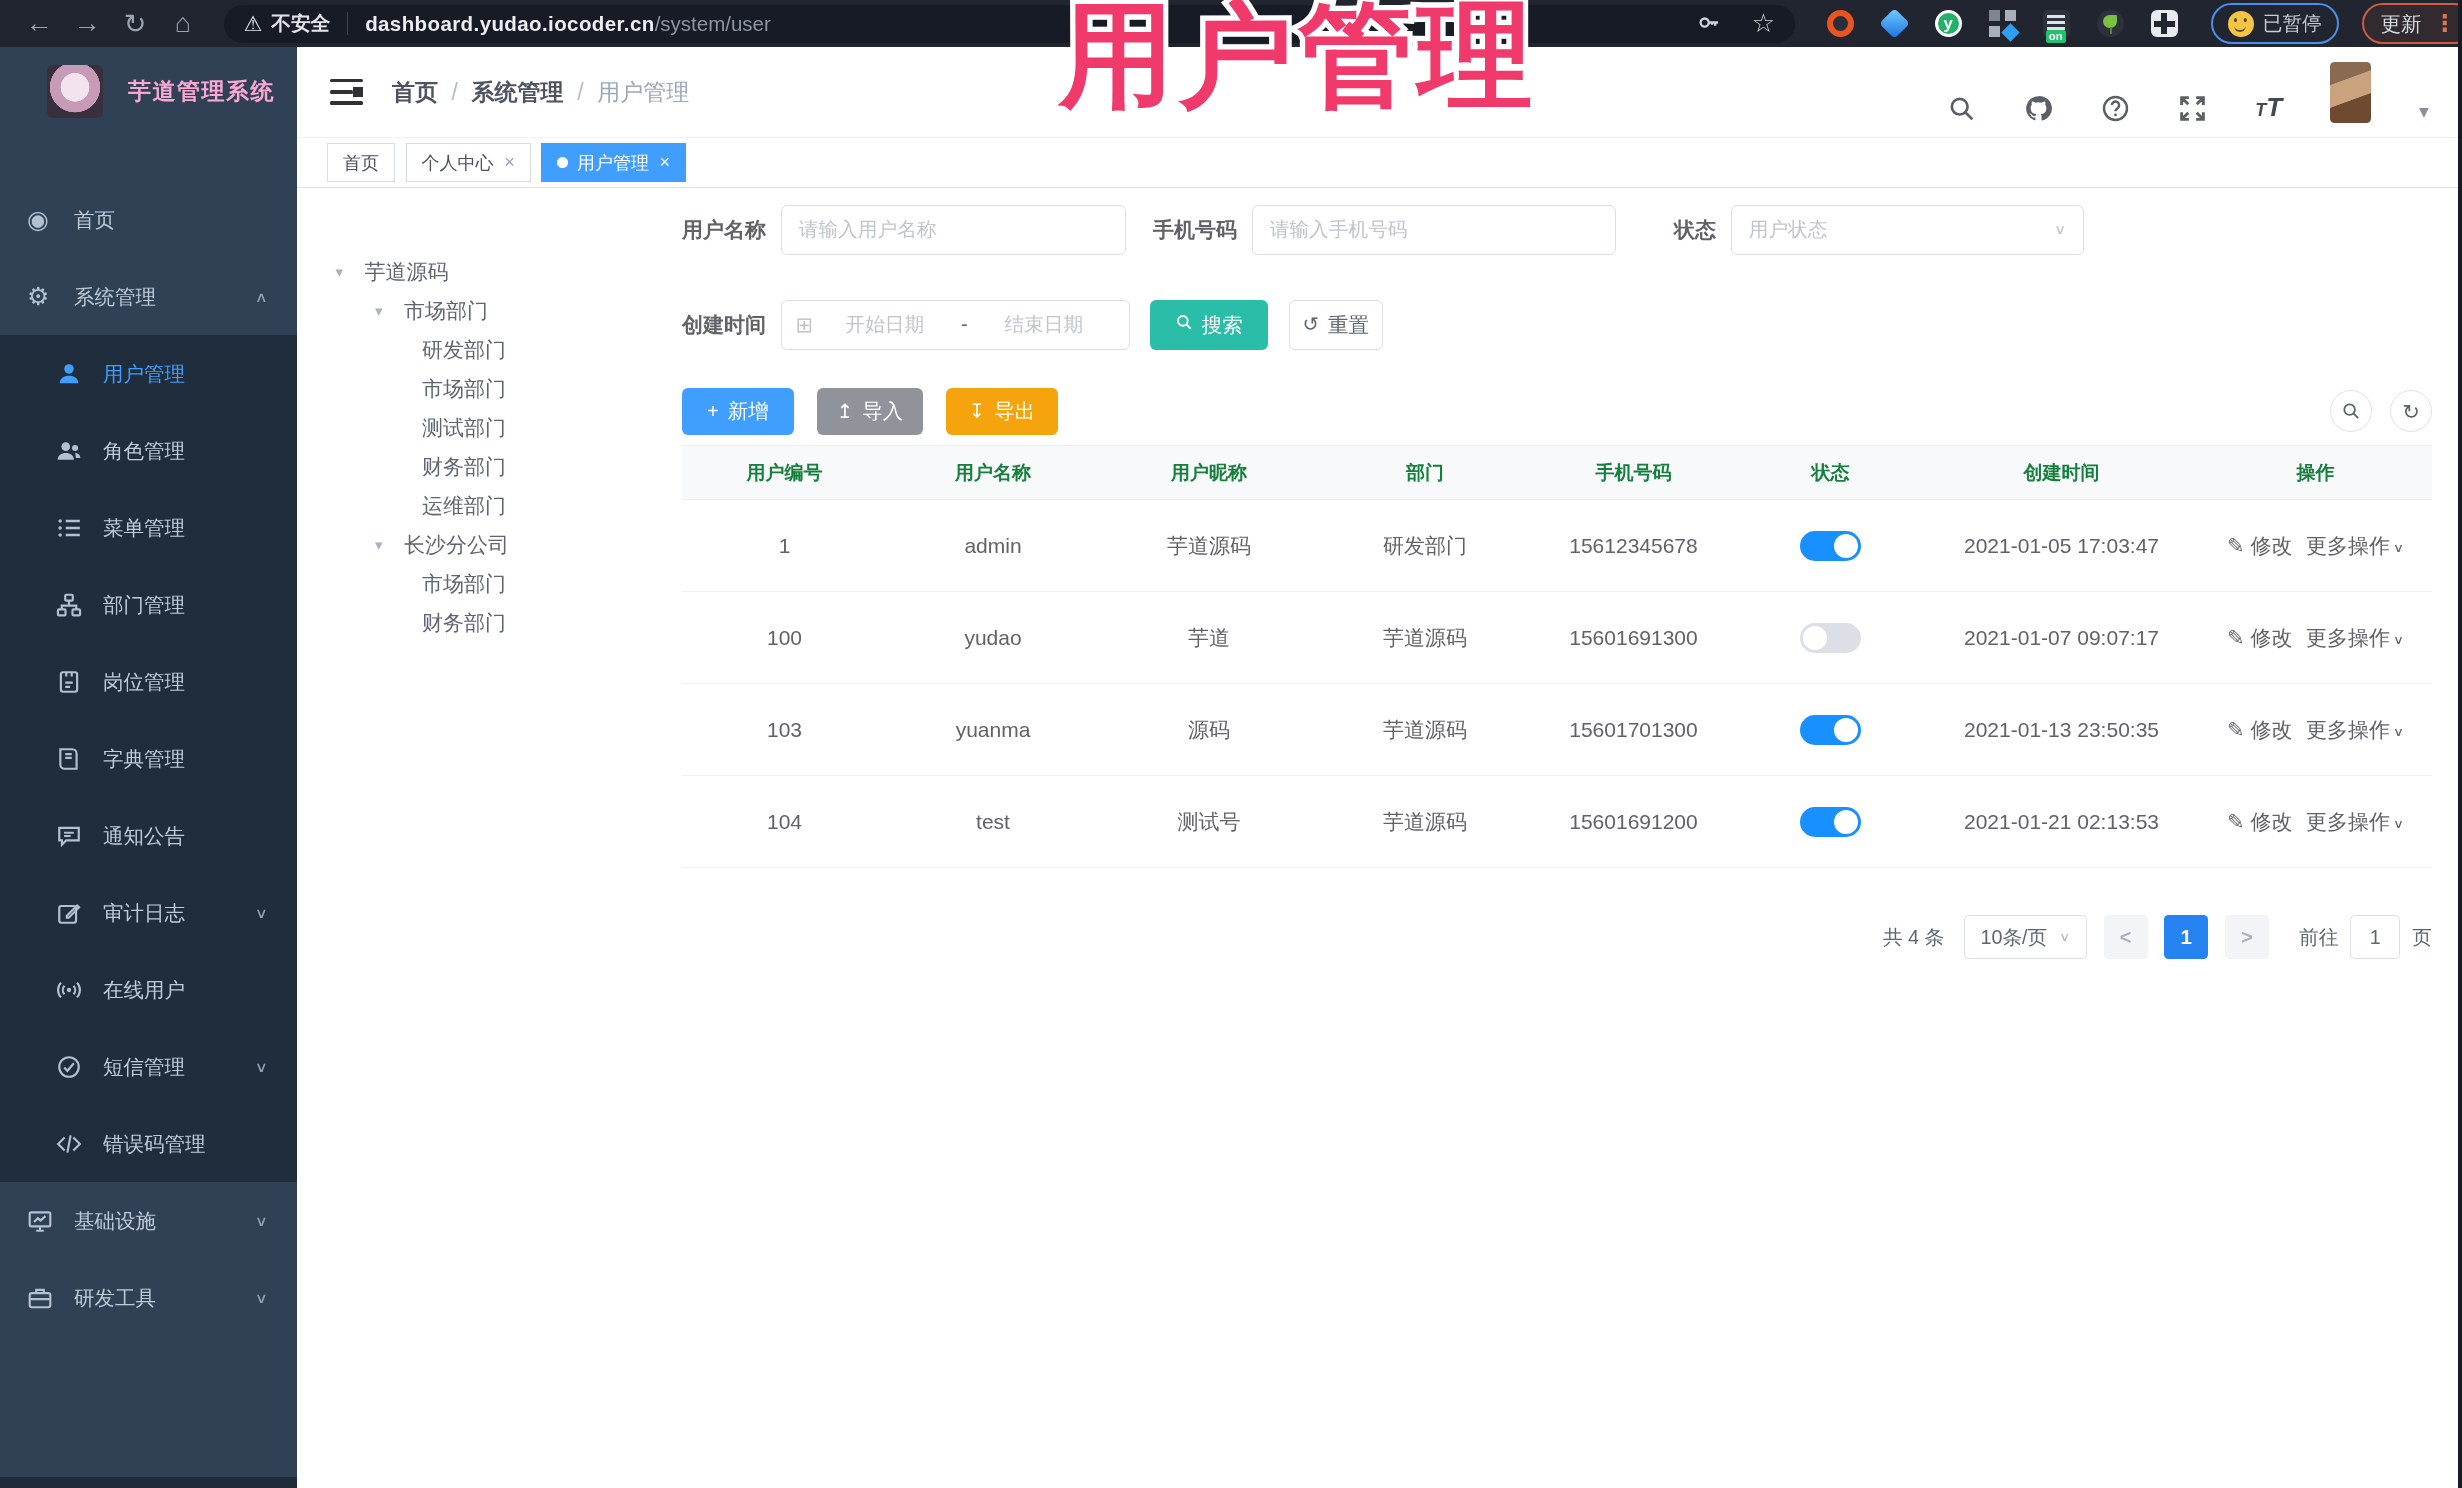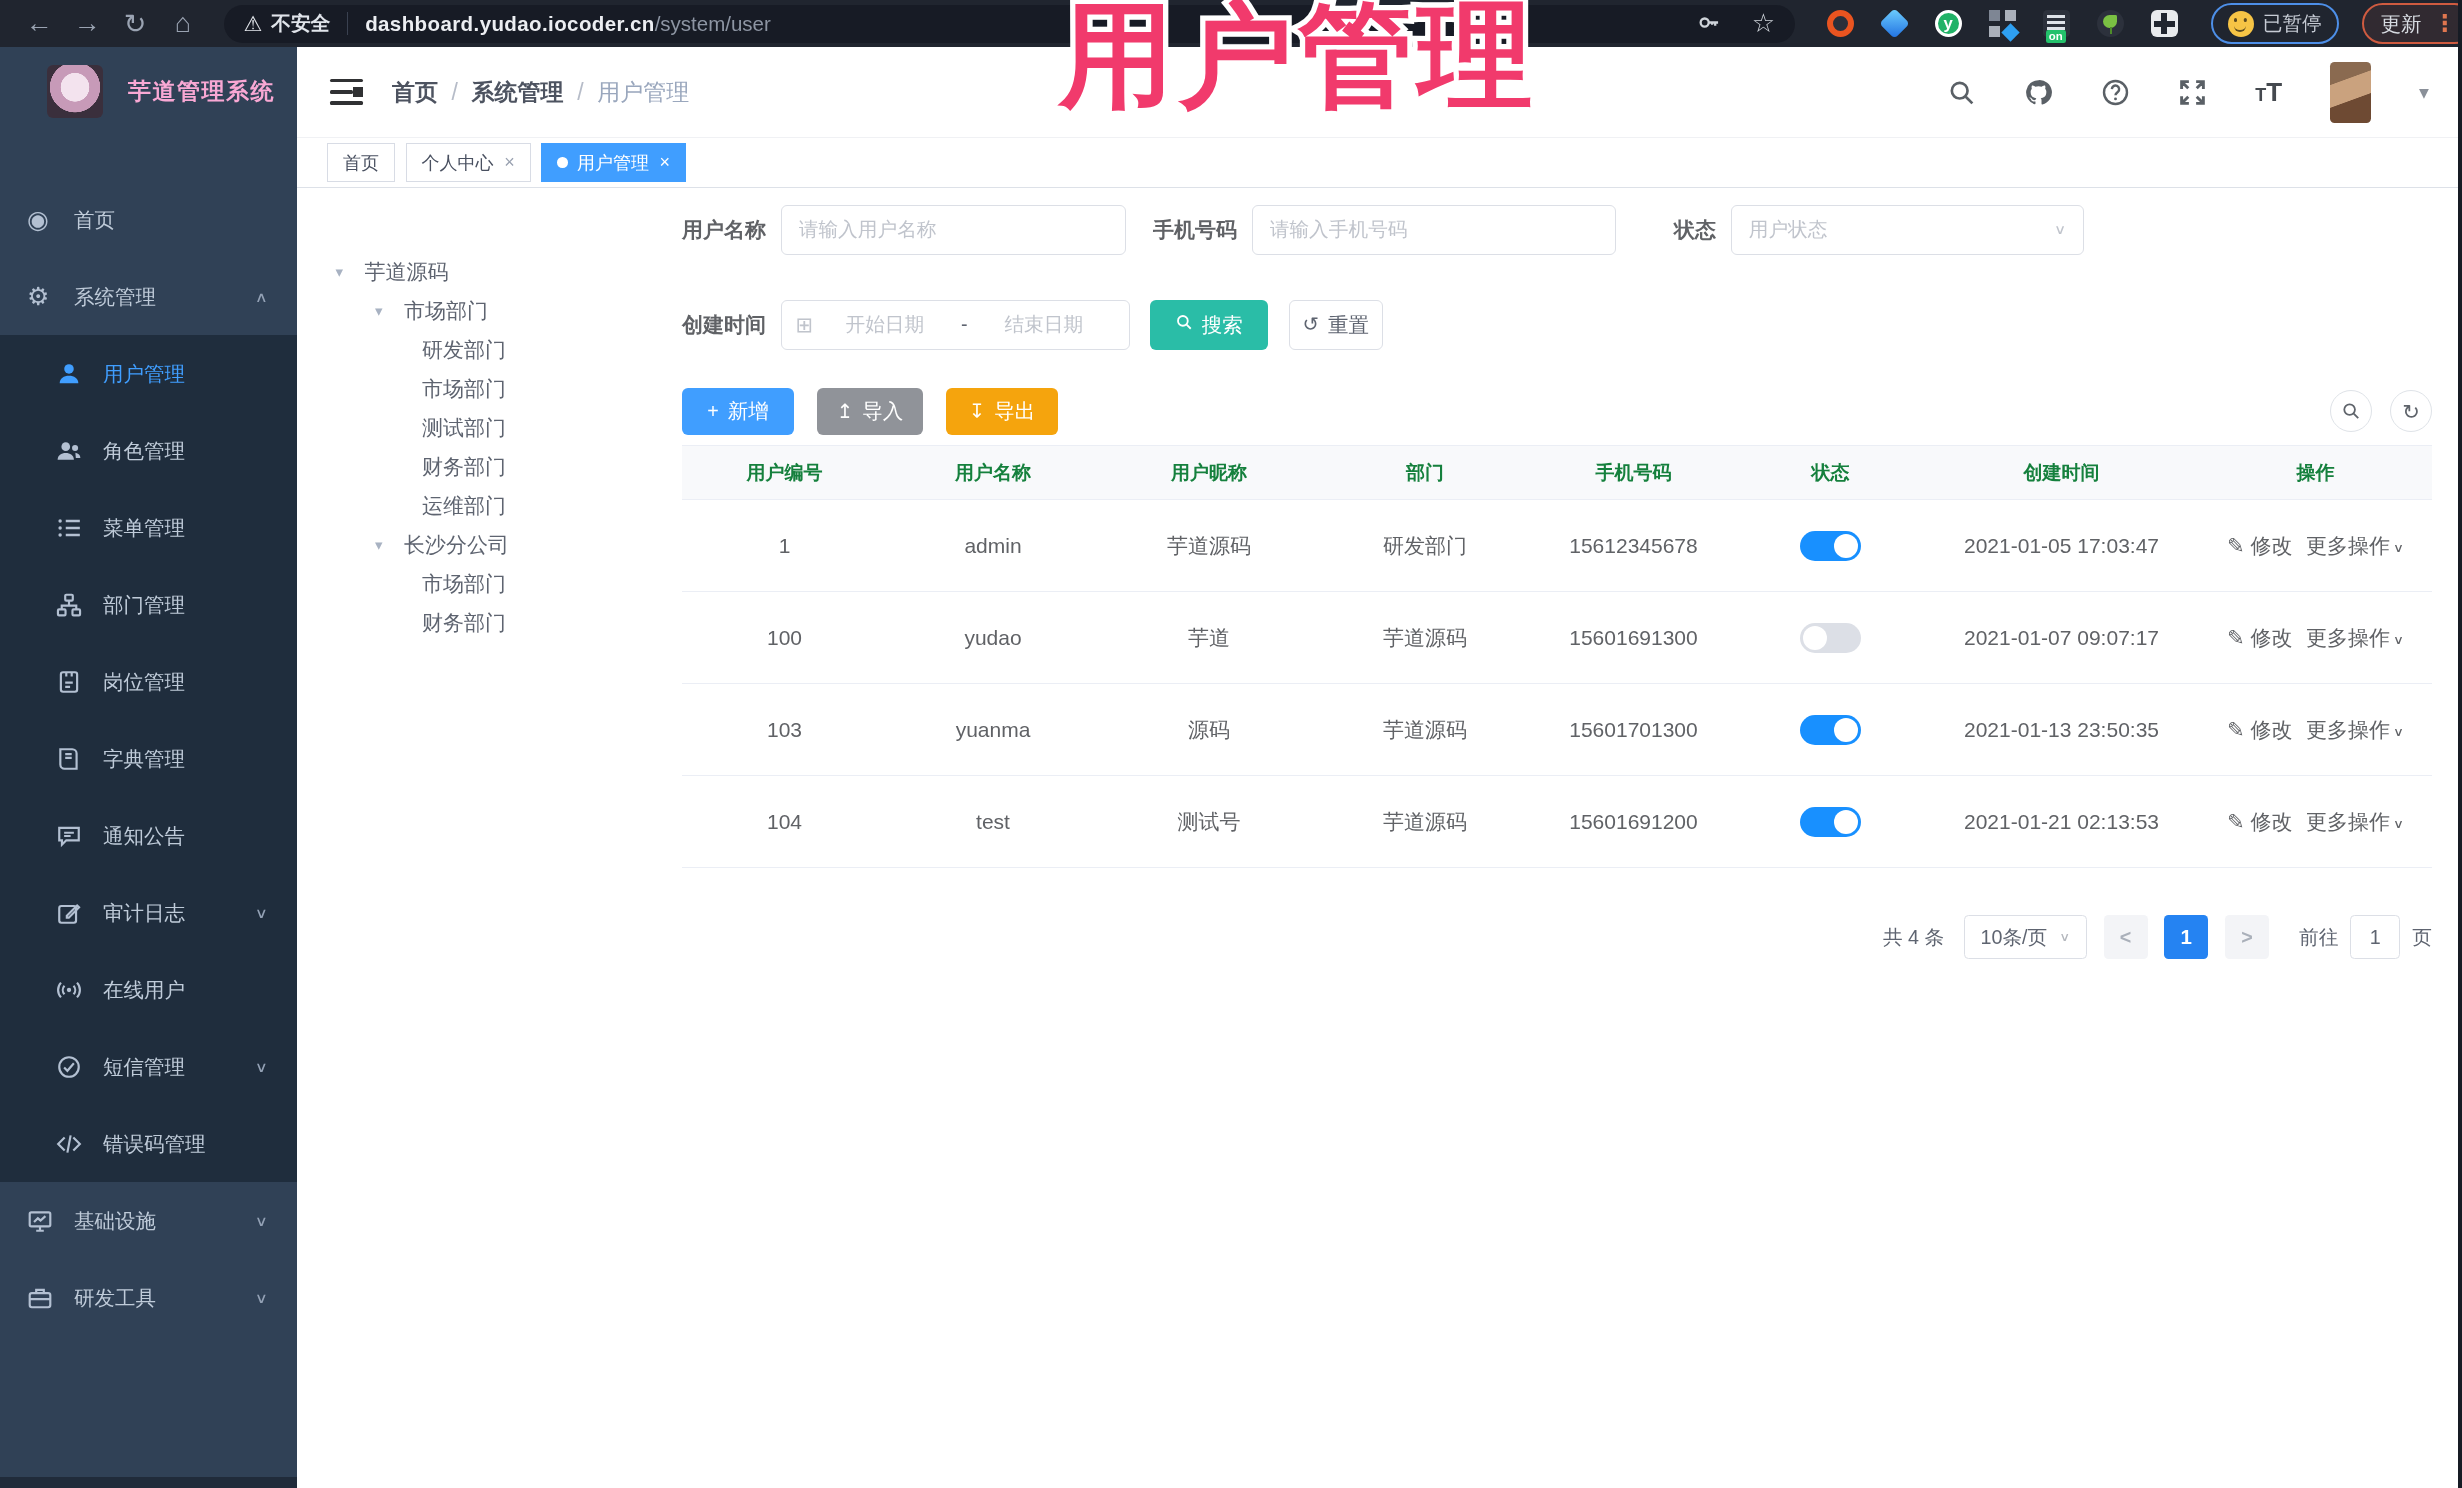--- a/index.html
+++ b/index.html
@@ -78,21 +78,21 @@
                display:flex; align-items:center; padding:0 33px; border-bottom:1.5px solid #f0f1f4; z-index:1; }
   .hamburger { width:33px; height:30px; position:relative; flex:0 0 auto; cursor:pointer; }
   .hamburger i { position:absolute; left:0; height:3.8px; width:100%; background:#303133; border-radius:1.5px; }
   .hamburger i:nth-child(1){ top:1.5px; } .hamburger i:nth-child(2){ top:13px; width:70%; }
   .hamburger i:nth-child(3){ top:24px; }
   .hamburger::after { content:""; position:absolute; right:0; top:9.8px; width:9.8px; height:9.8px; background:#303133; }
   .breadcrumb { display:flex; align-items:center; margin-left:29px; font-size:23px; }
   .bc-item { color:#4d5360; font-weight:700; cursor:pointer; }
   .bc-sep { color:#b6bcc8; margin:0 13.6px; font-weight:400; }
   .bc-last { color:#9aa7bd; font-weight:400; }
-  .hdr-right { margin-left:auto; display:flex; align-items:center; gap:48px; color:#5a6066; }
+  .hdr-right { margin-left:auto; display:flex; align-items:flex-end; gap:48px; color:#5a6066;font-style:italic; }
   .hdr-right svg { width:29px; height:29px; display:block; }
   .font-ic { font-size:26px; font-weight:700; color:#45494f; }
   .font-ic .small-t { font-size:18px; }
   .avatar { width:41px; height:61px; border-radius:4.5px;
             background:linear-gradient(160deg,#8a6a50 0 30%,#caa27e 31% 60%,#6e4a33 61%); }
   .hdr-caret { font-size:19.7px; color:#8a9099; }
 
   
   .tabbar { position:absolute; top:138px; left:297px; right:0; height:50px; background:#fff;
             border-bottom:1.5px solid #dde1e8; display:flex; align-items:center; padding-left:30px; gap:10.6px; z-index:1; }

